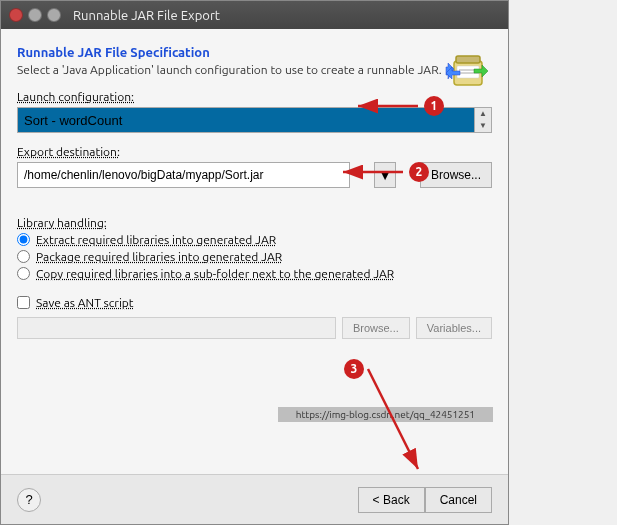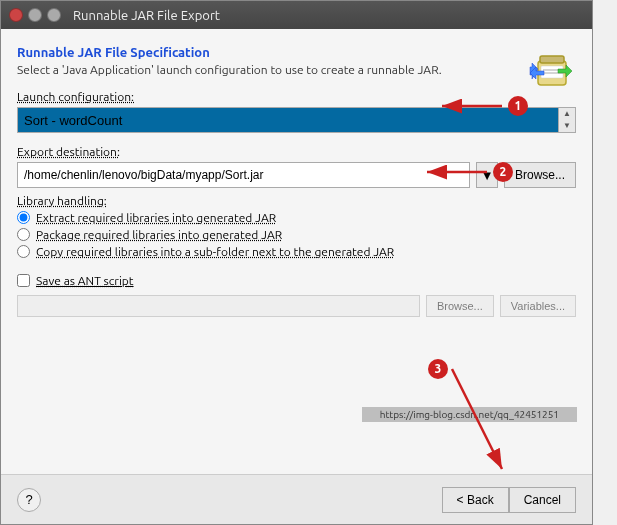--- a/index.html
+++ b/index.html
@@ -6,21 +6,21 @@
     body {
       font-family: 'Ubuntu', 'DejaVu Sans', Arial, sans-serif;
       font-size: 13px;
       background: #f0f0f0;
       width: 617px;
       height: 525px;
       overflow: hidden;
     }
 
     .window {
-      width: 593px;
+      width: 509px;
       height: 525px;
       background: #f5f5f5;
       border: 1px solid #888;
       display: flex;
       flex-direction: column;
     }
 
     .titlebar {
       background: linear-gradient(180deg, #555 0%, #444 100%);
       height: 28px;
@@ -130,22 +130,22 @@
       justify-content: center;
       font-size: 8px;
       color: #555;
       padding: 0;
       line-height: 1;
     }
 
     .export-dest-row {
       display: flex;
       align-items: center;
-      margin-bottom: 6px;
-      gap: 6px;
+      margin-bottom: 28px;
+      gap: 24px;
     }
 
     .export-dest-input {
       flex: 1;
       height: 26px;
       border: 1px solid #aaa;
       background: white;
       padding: 2px 6px;
       font-size: 12px;
       outline: none;
@@ -194,21 +194,20 @@
       text-decoration: underline;
       text-decoration-style: dotted;
       cursor: pointer;
     }
 
     .checkbox-row {
       display: flex;
       align-items: flex-end;
       gap: 6px;
       margin-bottom: 8px;
-      text-decoration: underline;
     }
 
     .checkbox-row input[type="checkbox"] {
       margin: 0;
       cursor: pointer;
     }
 
     .checkbox-label {
       font-size: 12px;
       text-decoration: underline;

